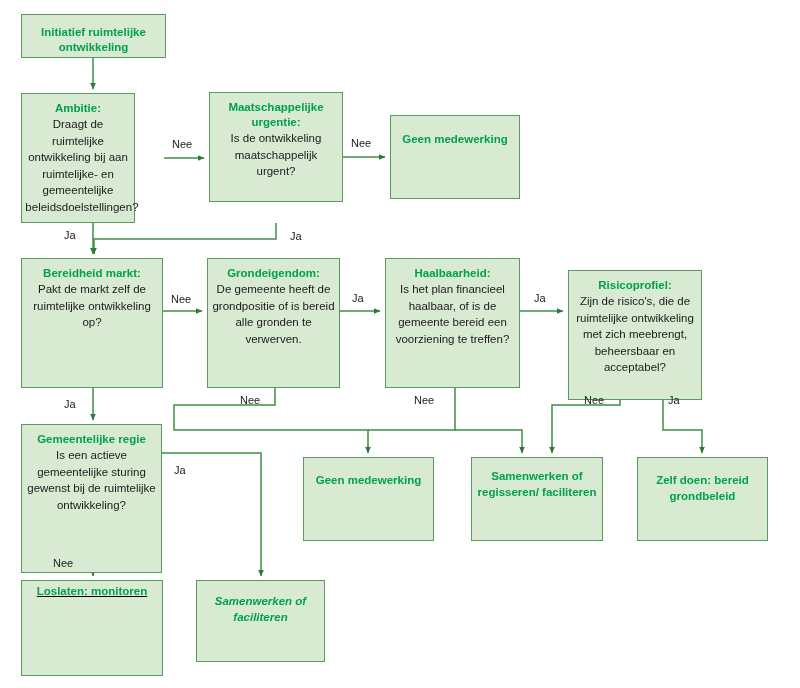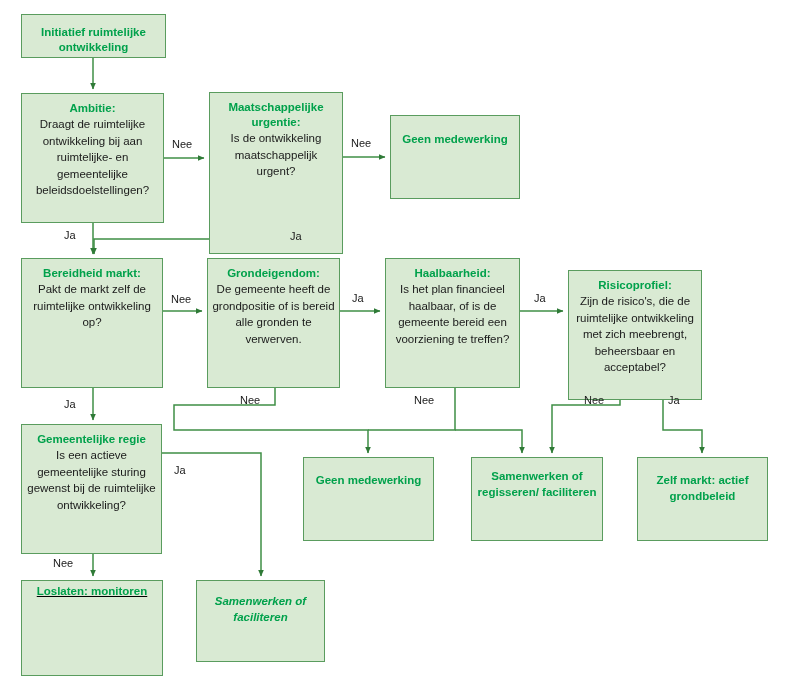--- a/index.html
+++ b/index.html
@@ -63,26 +63,26 @@
       <path d="M93,550 L93,576"></path>
 
       <path d="M162,453 L261,453 L261,576"></path>
     </g>
   </svg>
 
   <div class="node" style="left:21px;top:14px;width:145px;height:44px;justify-content:center;padding-top:8px;">
     <div class="hd">Initiatief ruimtelijke ontwikkeling</div>
   </div>
 
-  <div class="node" style="left:21px;top:93px;width:143px;height:130px;">
+  <div class="node" style="left:21px;top:93px;width:114px;height:130px;">
     <div class="hd">Ambitie:</div>
     <div class="bd">Draagt de ruimtelijke ontwikkeling bij aan ruimtelijke- en gemeentelijke beleidsdoelstellingen?</div>
   </div>
 
-  <div class="node" style="left:209px;top:92px;width:134px;height:162px;">
+  <div class="node" style="left:209px;top:92px;width:134px;height:110px;">
     <div class="hd">Maatschappelijke urgentie:</div>
     <div class="bd">Is de ontwikkeling maatschappelijk urgent?</div>
   </div>
 
   <div class="node terminal" style="left:390px;top:115px;width:130px;height:84px;padding-top:15px;">
     <div class="hd">Geen medewerking</div>
   </div>
 
   <div class="node" style="left:21px;top:258px;width:142px;height:130px;">
     <div class="hd">Bereidheid markt:</div>
@@ -97,35 +97,35 @@
   <div class="node" style="left:207px;top:258px;width:133px;height:130px;">
     <div class="hd">Grondeigendom:</div>
     <div class="bd">De gemeente heeft de grondpositie of is bereid alle gronden te verwerven.</div>
   </div>
 
   <div class="node" style="left:568px;top:270px;width:134px;height:130px;">
     <div class="hd">Risicoprofiel:</div>
     <div class="bd">Zijn de risico's, die de ruimtelijke ontwikkeling met zich meebrengt, beheersbaar en acceptabel?</div>
   </div>
 
-  <div class="node" style="left:21px;top:424px;width:141px;height:130px;">
+  <div class="node" style="left:21px;top:424px;width:141px;height:149px;">
     <div class="hd">Gemeentelijke regie</div>
     <div class="bd">Is een actieve gemeentelijke sturing gewenst bij de ruimtelijke ontwikkeling?</div>
   </div>
 
   <div class="node terminal" style="left:303px;top:457px;width:131px;height:84px;padding-top:14px;">
     <div class="hd">Geen medewerking</div>
   </div>
 
   <div class="node terminal" style="left:471px;top:457px;width:132px;height:84px;padding-top:10px;">
     <div class="hd">Samenwerken of regisseren/ faciliteren</div>
   </div>
 
   <div class="node terminal" style="left:637px;top:457px;width:131px;height:84px;padding-top:14px;">
-    <div class="hd">Zelf markt: actief grondbeleid</div>
+    <div class="hd">Zelf doen: bereid grondbeleid</div>
   </div>
 
   <div class="node terminal" style="left:21px;top:580px;width:142px;height:96px;padding-top:2px;text-decoration:underline;">
     <div class="hd">Loslaten:   monitoren</div>
   </div>
 
   <div class="node terminal" style="left:196px;top:580px;width:129px;height:82px;padding-top:12px;font-style:italic;">
     <div class="hd">Samenwerken of faciliteren</div>
   </div>
 

